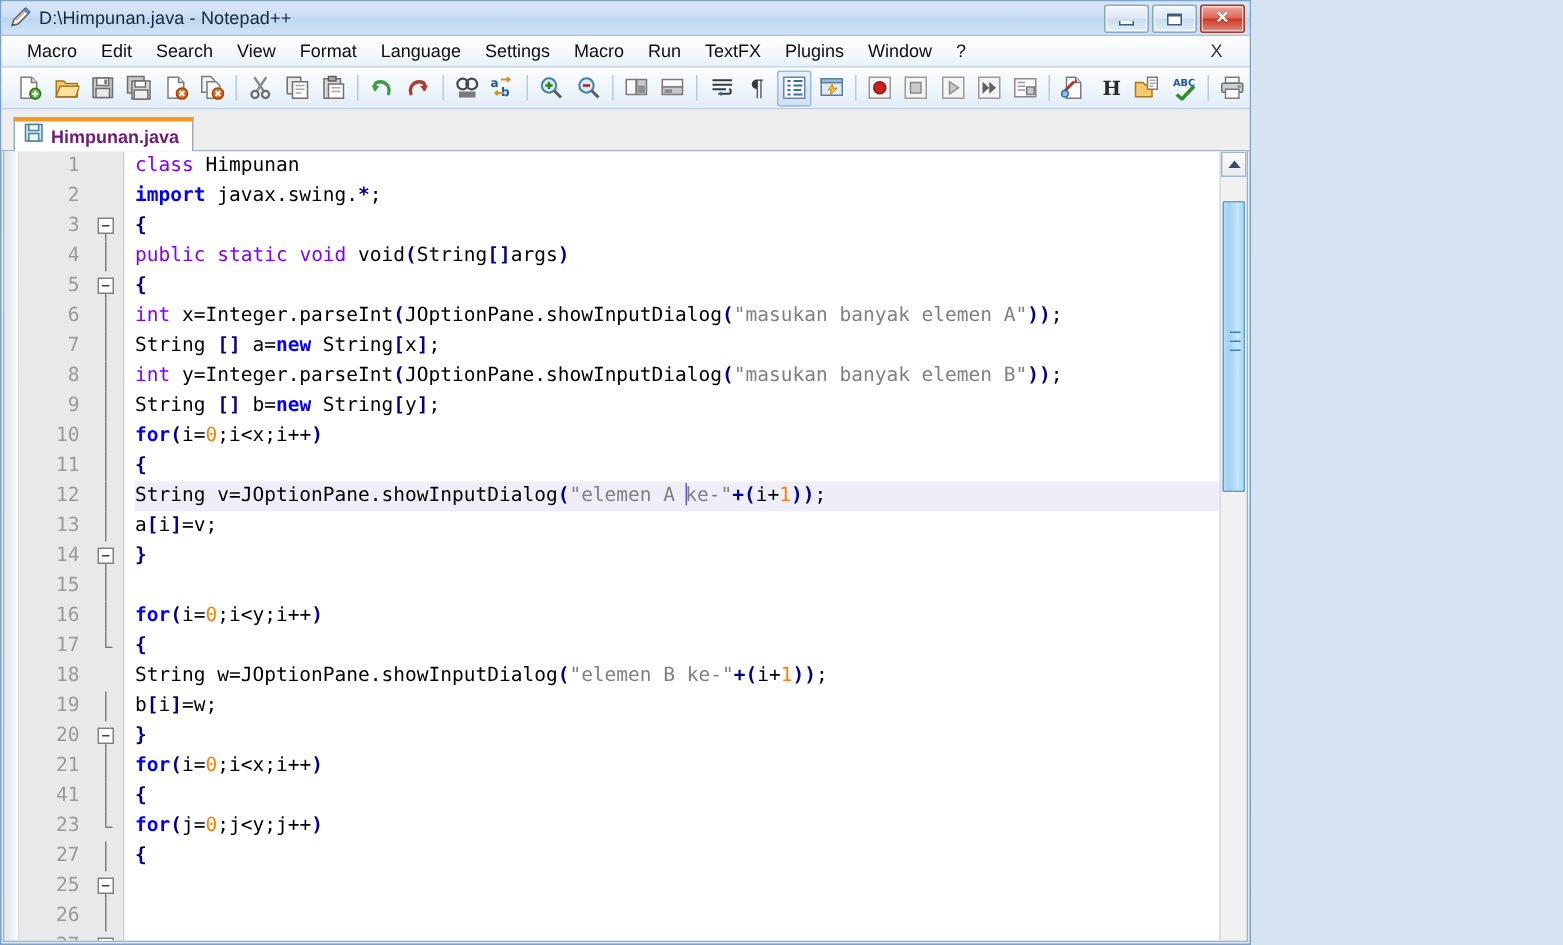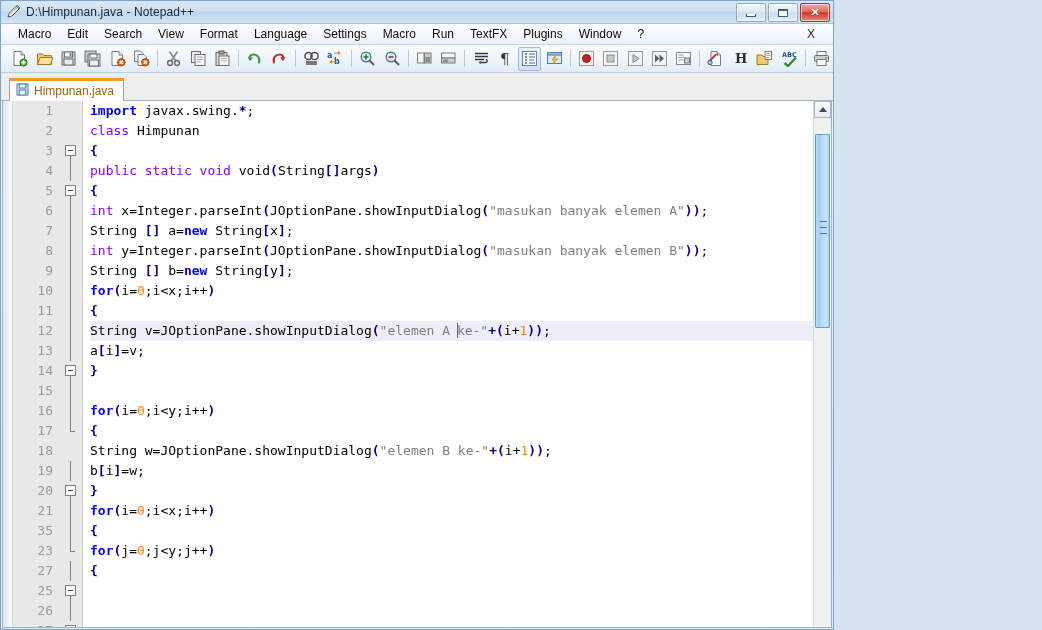--- a/index.html
+++ b/index.html
@@ -80,21 +80,21 @@
   }
   .tab{
     height:23px;box-sizing:border-box;
     display:flex;align-items:center;gap:5px;
     padding:0 9px 0 6px;
     background:#ffffff;
     border:1px solid #9aa7b3;border-bottom:none;
     border-top:3px solid #f29a1f;
     position:relative;top:1px;
   }
-  .tab-label{font-size:12px;color:#a16207;white-space:nowrap;}
+  .tab-label{font-size:12px;color:#701a75;white-space:nowrap;font-weight:bold;}
 
   
   .editor-outer{
     flex:1 1 auto;position:relative;
     background:#ffffff;
     border:1px solid #9fb4c7;
     border-top:none;
     margin:0 1px 1px 1px;
     display:flex;overflow:hidden;
   }
@@ -469,21 +469,21 @@
         <div class="ln">12</div>
         <div class="ln">13</div>
         <div class="ln">14</div>
         <div class="ln">15</div>
         <div class="ln">16</div>
         <div class="ln">17</div>
         <div class="ln">18</div>
         <div class="ln">19</div>
         <div class="ln">20</div>
         <div class="ln">21</div>
-        <div class="ln">35</div>
+        <div class="ln">41</div>
         <div class="ln">23</div>
         <div class="ln">27</div>
         <div class="ln">25</div>
         <div class="ln">26</div>
         <div class="ln">27</div>
       </div>
     <div class="gutter-fold" id="gutterfold">
         <div class="foldrow" style="position: relative;"></div>
         <div class="foldrow" style="position: relative;"></div>
         <div class="foldrow" style="position: relative;">
@@ -561,22 +561,22 @@
           <span class="foldline" style="top: 15px; height: 5px;"></span>
         </div>
         <div class="foldrow" style="position: relative;">
           <span class="foldline" style="top: 0px; height: 20px;"></span>
         </div>
         <div class="foldrow" style="position: relative;">
           <span class="foldbox" style="top: 4px;"></span>
         </div>
       </div>
     <div class="code-area" id="codearea">
+        <div class="row"><span class="k-purple">class</span><span class="k-plain"> Himpunan</span></div>
         <div class="row"><span class="k-blue">import</span><span class="k-plain"> javax.swing.</span><span class="k-op">*</span><span class="k-plain">;</span></div>
-        <div class="row"><span class="k-purple">class</span><span class="k-plain"> Himpunan</span></div>
         <div class="row"><span class="k-op">{</span></div>
         <div class="row"><span class="k-purple">public</span><span class="k-plain"> </span><span class="k-purple">static</span><span class="k-plain"> </span><span class="k-purple">void</span><span class="k-plain"> void</span><span class="k-op">(</span><span class="k-plain">String</span><span class="k-op">[]</span><span class="k-plain">args</span><span class="k-op">)</span></div>
         <div class="row"><span class="k-op">{</span></div>
         <div class="row"><span class="k-purple">int</span><span class="k-plain"> x=Integer.parseInt</span><span class="k-op">(</span><span class="k-plain">JOptionPane.showInputDialog</span><span class="k-op">(</span><span class="k-str">"masukan banyak elemen A"</span><span class="k-op">))</span><span class="k-plain">;</span></div>
         <div class="row"><span class="k-plain">String </span><span class="k-op">[]</span><span class="k-plain"> a=</span><span class="k-blue">new</span><span class="k-plain"> String</span><span class="k-op">[</span><span class="k-plain">x</span><span class="k-op">]</span><span class="k-plain">;</span></div>
         <div class="row"><span class="k-purple">int</span><span class="k-plain"> y=Integer.parseInt</span><span class="k-op">(</span><span class="k-plain">JOptionPane.showInputDialog</span><span class="k-op">(</span><span class="k-str">"masukan banyak elemen B"</span><span class="k-op">))</span><span class="k-plain">;</span></div>
         <div class="row"><span class="k-plain">String </span><span class="k-op">[]</span><span class="k-plain"> b=</span><span class="k-blue">new</span><span class="k-plain"> String</span><span class="k-op">[</span><span class="k-plain">y</span><span class="k-op">]</span><span class="k-plain">;</span></div>
         <div class="row"><span class="k-blue">for</span><span class="k-op">(</span><span class="k-plain">i=</span><span class="k-num">0</span><span class="k-plain">;i&lt;x;i++</span><span class="k-op">)</span></div>
         <div class="row"><span class="k-op">{</span></div>
         <div class="row cur"><span class="k-plain">String v=JOptionPane.showInputDialog</span><span class="k-op">(</span><span class="k-str">"elemen A </span><span class="caret"></span><span class="k-str">ke-"</span><span class="k-op">+(</span><span class="k-plain">i+</span><span class="k-num">1</span><span class="k-op">))</span><span class="k-plain">;</span></div>

